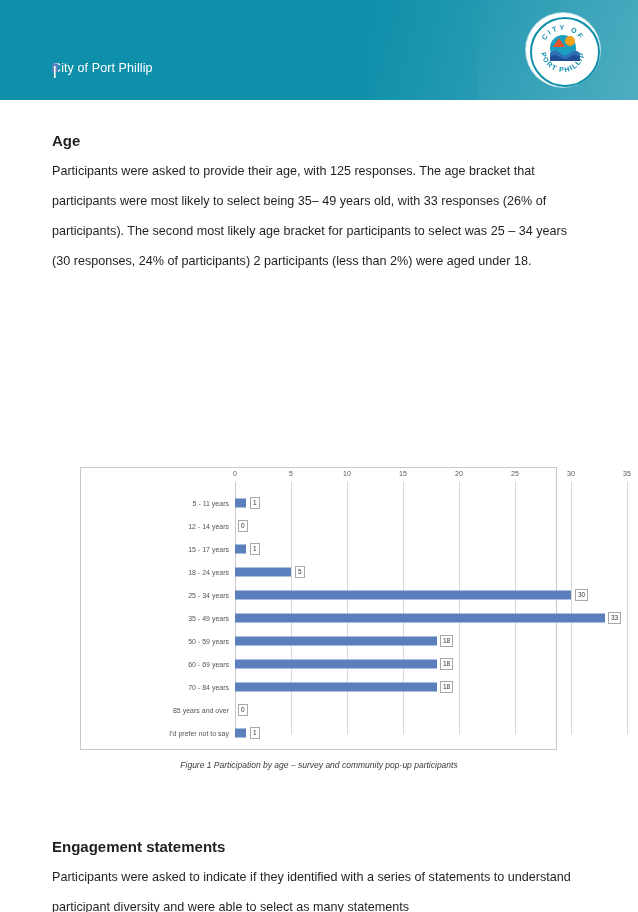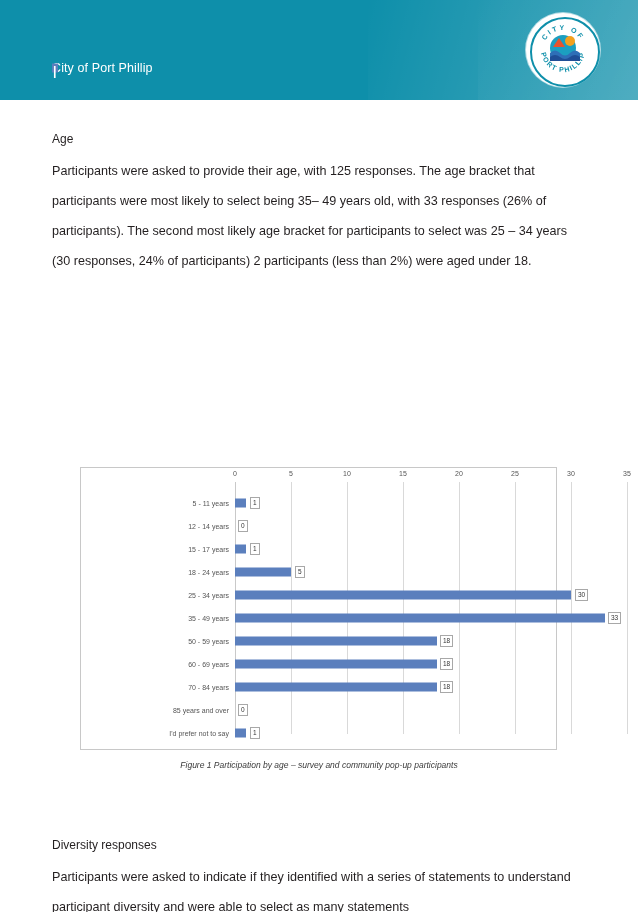--- a/index.html
+++ b/index.html
@@ -79,22 +79,22 @@
   
   .content {
     position: absolute;
     left: 0;
     top: 100px;
     width: 638px;
   }
   .h2 {
     position: absolute;
     left: 52px;
-    font-size: 12px;
-    font-weight: 400;
+    font-size: 15px;
+    font-weight: 700;
     color: #231f20;
   }
   .para {
     position: absolute;
     left: 52px;
     width: 532px;
     font-size: 12.6px;
     line-height: 30px;
     color: #231f20;
   }
@@ -303,16 +303,16 @@
         <span class="row-label">I'd prefer not to say</span>
         <div class="bar" style="width:11.2px;"></div>
         <span class="val" style="left:15px;">1</span>
       </div>
 
     </div>
   </div>
 
   <div class="caption">Figure 1 Participation by age – survey and community pop-up participants</div>
 
-  <div class="h2" style="top:738px;">Diversity responses</div>
+  <div class="h2" style="top:738px;">Engagement statements</div>
   <div class="para" style="top:762px;">Participants were asked to indicate if they identified with a series of statements to understand participant diversity and were able to select as many statements</div>
 
 </div>
 
 </body></html>

